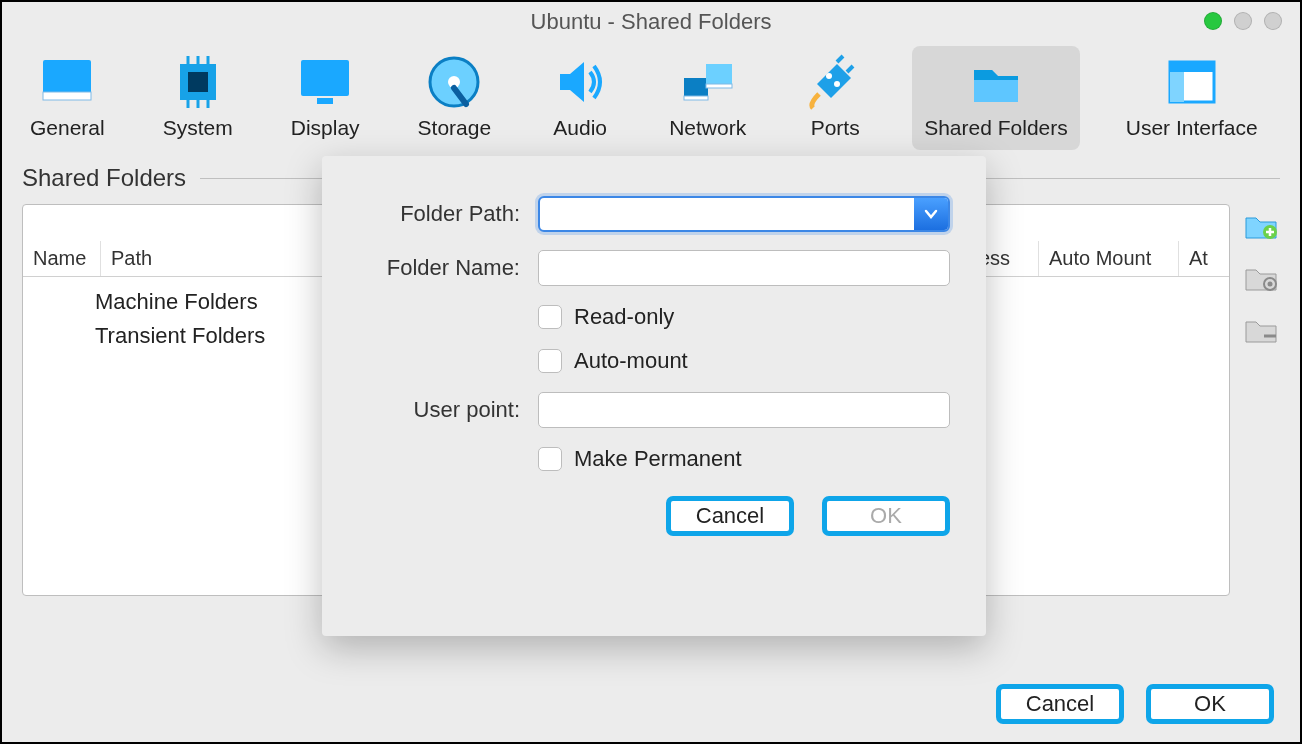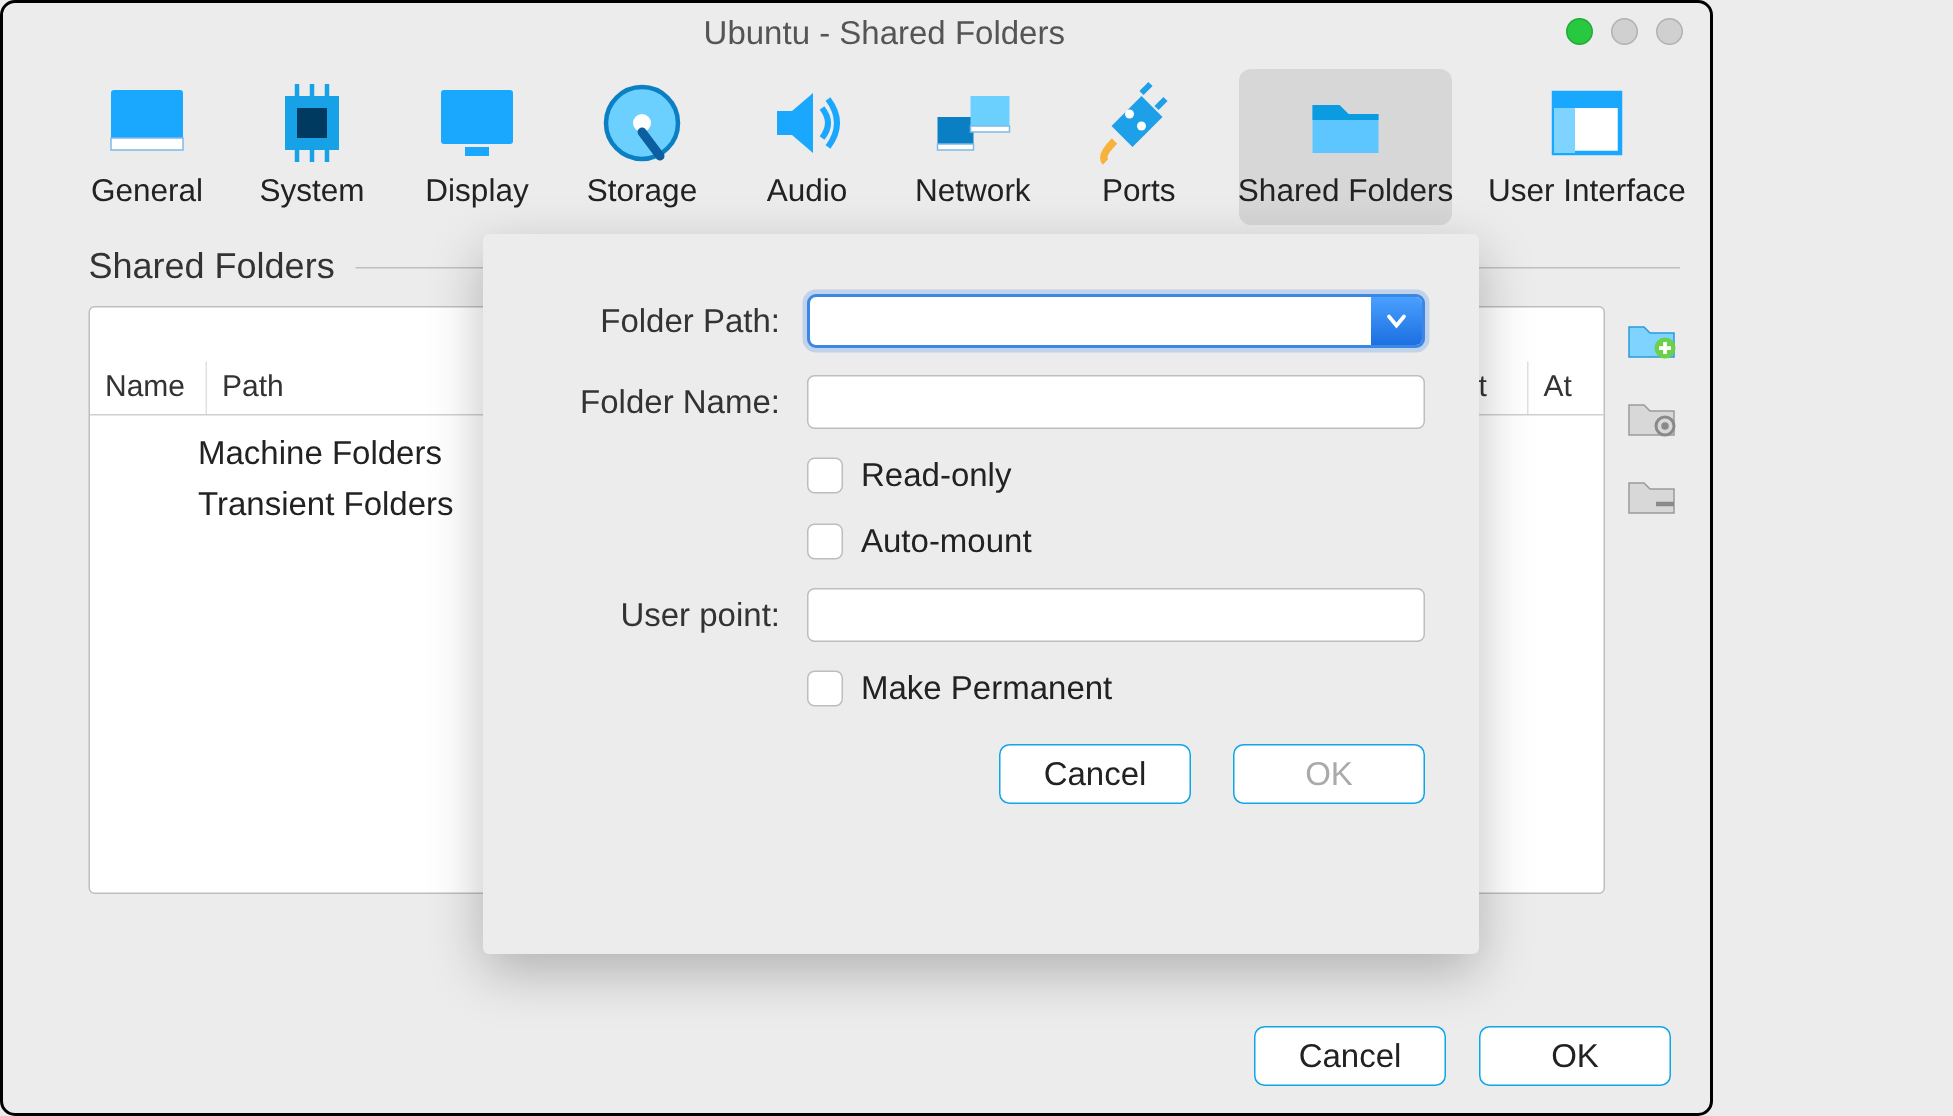--- a/index.html
+++ b/index.html
@@ -9,26 +9,25 @@
     width: 1302px;
     height: 744px;
     font-family: -apple-system, "Helvetica Neue", Arial, sans-serif;
     background: #ececec;
     color: #222;
     font-size: 21px;
     overflow: hidden;
   }
   .window {
     position: relative;
-    width: 1142px;
+    width: 1302px;
     height: 744px;
     border: 2px solid #000;
-    border-radius: 10px;
+    border-radius: 0;
     background: #ececec;
-    padding-left: 37px;
   }
   
   .titlebar {
     position: relative;
     height: 40px;
     display: flex;
     align-items: center;
     justify-content: center;
     font-size: 22px;
     color: #555;
@@ -43,21 +42,21 @@
   .traffic-lights .dot {
     width: 18px; height: 18px; border-radius: 50%;
     border: 1px solid rgba(0,0,0,.15);
   }
   .dot.green { background: #28c840; }
   .dot.grey  { background: #d0d0d0; }
 
   
   .toolbar {
     display: flex;
-    gap: 24px;
+    gap: 34px;
     padding: 4px 16px 0 16px;
     align-items: flex-end;
   }
   .toolbar-item {
     display: flex;
     flex-direction: column;
     align-items: center;
     justify-content: flex-end;
     padding: 8px 12px 10px 12px;
     border-radius: 8px;
@@ -193,21 +192,21 @@
   .popup-buttons {
     display: flex;
     justify-content: flex-end;
     gap: 28px;
     margin-top: 24px;
   }
   .btn {
     min-width: 128px;
     height: 40px;
     background: #fff;
-    border: 1px solid #0ea5e9;
+    border: 5px solid #0ea5e9;
     border-radius: 7px;
     font-size: 22px;
     display:flex; align-items:center; justify-content:center;
   }
   .btn.disabled { color: #aaa; }
 
   
   .bottom-buttons {
     position: absolute;
     right: 26px;

